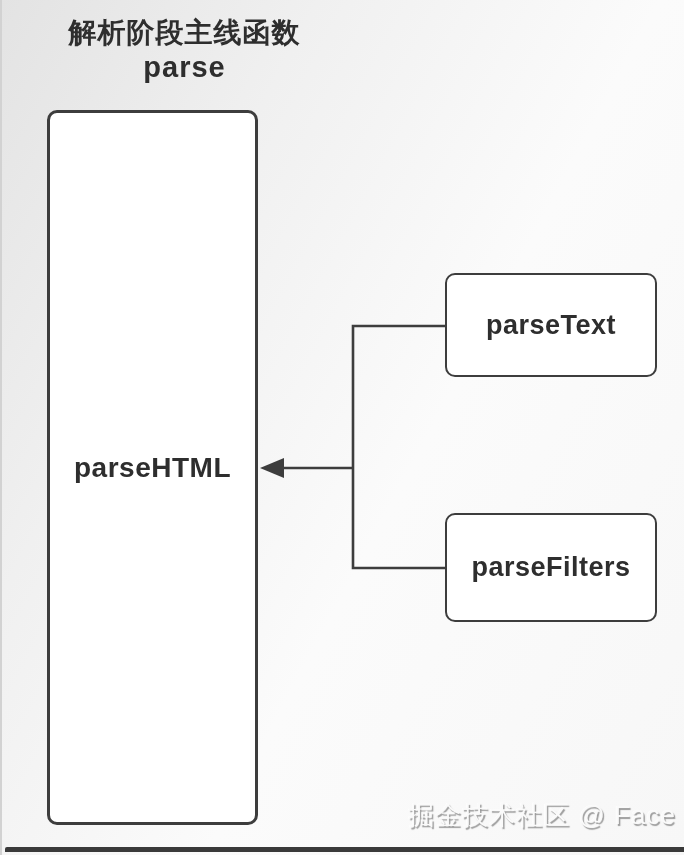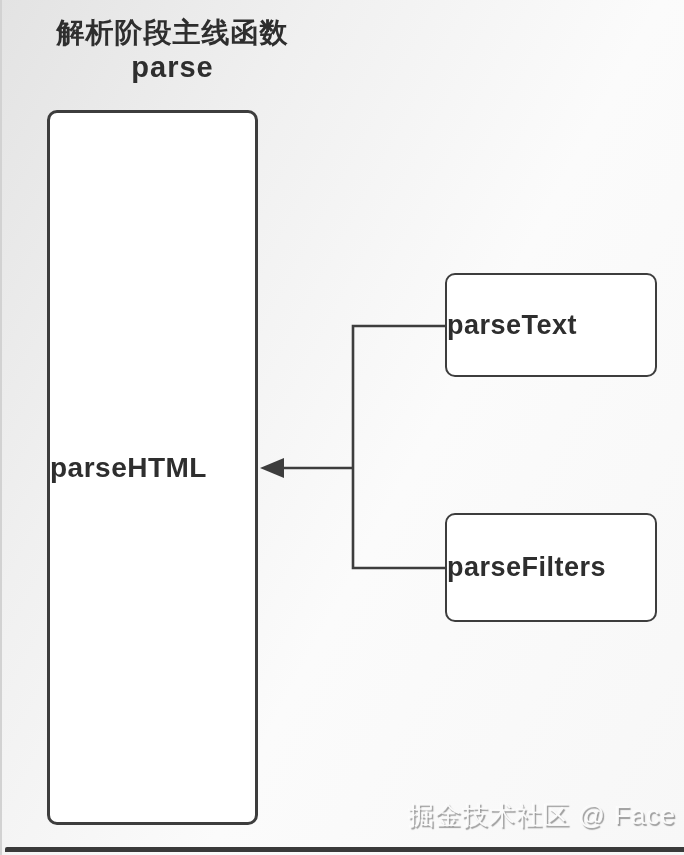--- a/index.html
+++ b/index.html
@@ -19,21 +19,21 @@
     width:684px;height:855px;
     background:linear-gradient(118deg,#e3e3e3 0%,#f0f0f0 28%,#fbfbfb 58%,#f7f7f7 100%);
     overflow:hidden;
   }
   .left-edge{
     position:absolute;left:0;top:0;bottom:0;width:2px;
     background:#d2d2d2;
   }
   .title-block{
     position:absolute;
-    left:4px;top:16px;width:306px;
+    left:16px;top:16px;width:306px;
     text-align:center;
     color:var(--text-color);
     padding-left:31px;
   }
   .title-line1{
     font-size:28px;
     font-weight:700;
     letter-spacing:1px;
     line-height:34px;
   }
@@ -43,21 +43,21 @@
     line-height:34px;
     letter-spacing:1px;
   }
   .node{
     position:absolute;
     background:var(--node-fill);
     border:3px solid var(--border-color);
     border-radius:10px;
     display:flex;
     align-items:center;
-    justify-content:flex-start;
+    justify-content:center;
     color:var(--text-color);
     font-weight:700;
   }
   .node-main{
     left:47px;top:110px;
     width:211px;height:715px;
     font-size:28px;
     letter-spacing:0.5px;
   }
   .node-child{

